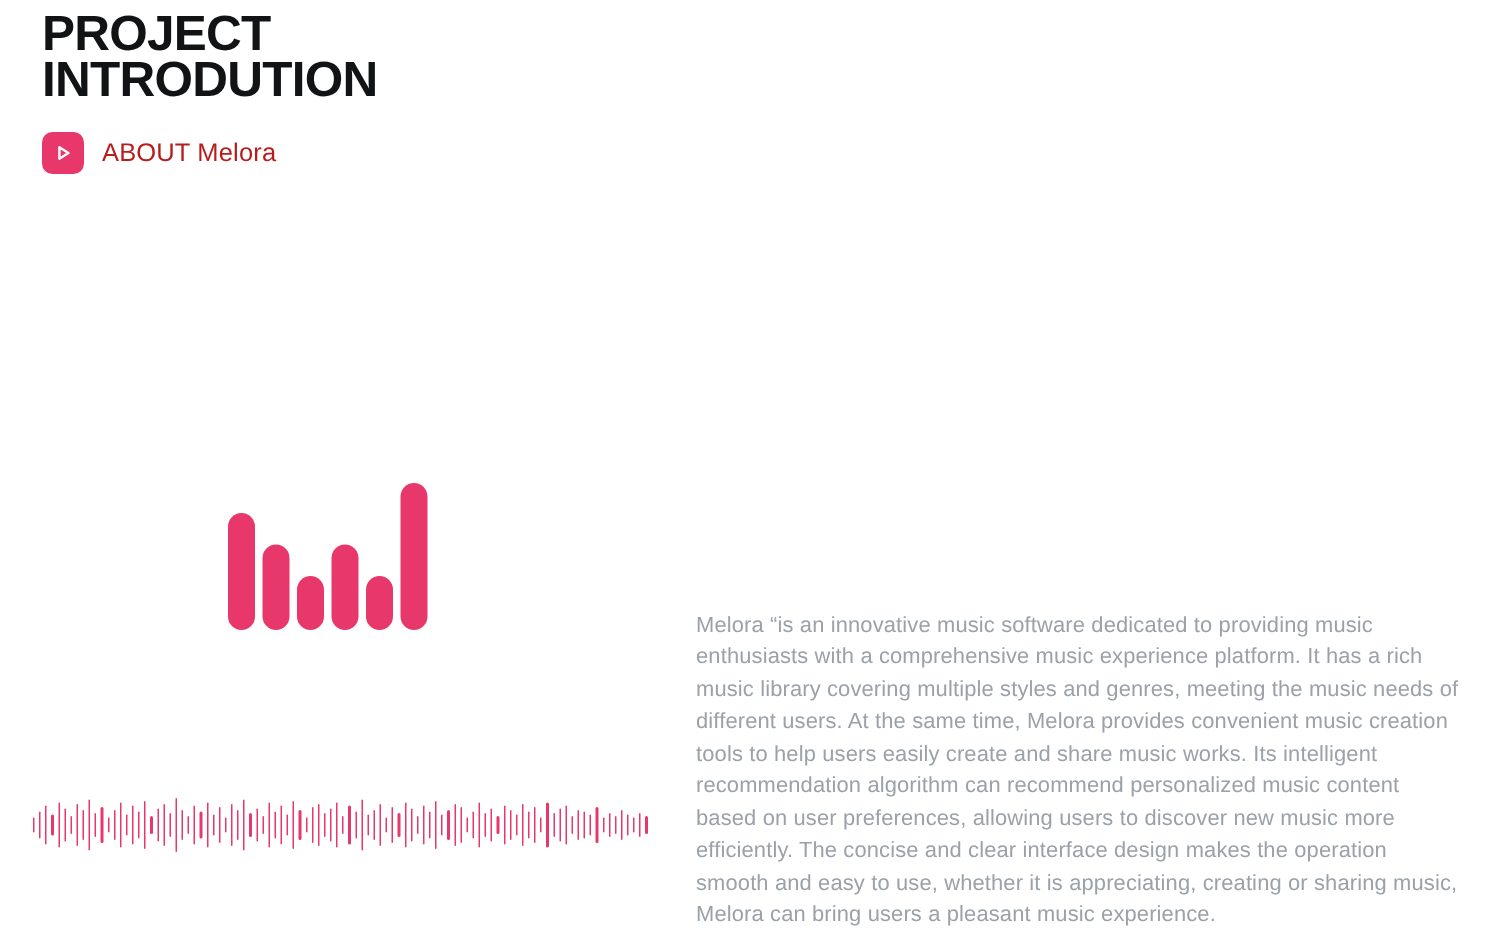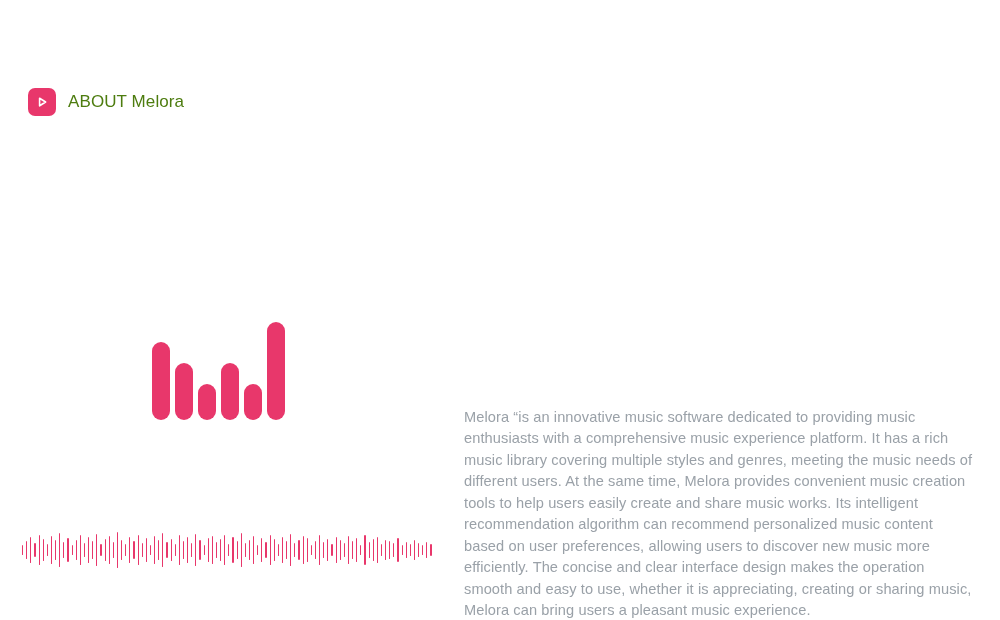--- a/index.html
+++ b/index.html
@@ -55,21 +55,21 @@
     height: 28px;
     border-radius: 7px;
     background: #e8376b;
     display: flex;
     align-items: center;
     justify-content: center;
   }
   .play-badge svg { display: block; }
   .about-text {
     font-size: 17px;
-    color: #4d7c0f;
+    color: #b91c1c;
     letter-spacing: 0.1px;
   }
 
   
   .logo-mark {
     position: absolute;
     left: 152px;
     top: 322px;
     width: 140px;
     height: 98px;
@@ -119,20 +119,23 @@
     line-height: 21.5px;
     color: #9aa1a8;
     letter-spacing: 0.1px;
   }
 </style>
 </head>
 <body>
 
 <div class="page">
 
+  <div class="header">
+    <h1 class="title"><span>PROJECT</span><span class="line2">INTRODUTION</span></h1>
+  </div>
 
   <div class="about-row">
     <span class="play-badge">
       <svg width="14" height="14" viewBox="0 0 14 14" aria-hidden="true">
         <path d="M4.6 3.2 L10.6 7 L4.6 10.8 Z" fill="none" stroke="#ffffff" stroke-width="1.6" stroke-linejoin="round"></path>
       </svg>
     </span>
     <span class="about-text">ABOUT Melora</span>
   </div>
 

